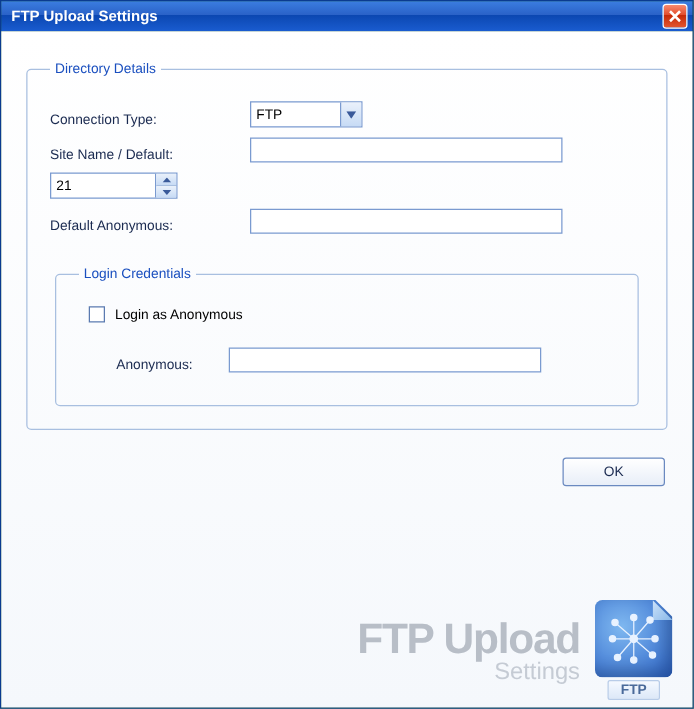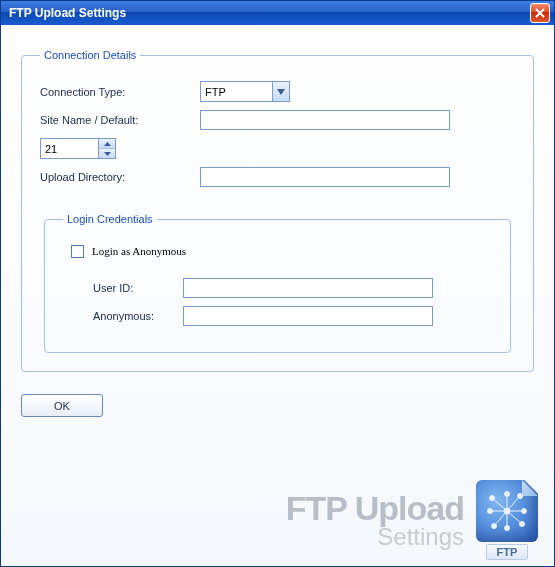--- a/index.html
+++ b/index.html
@@ -51,21 +51,21 @@
     padding: 20px 18px 18px 18px;
     background: transparent;
   }
   fieldset.group > legend {
     color: #1a4fbf;
     padding: 0 4px;
     font-size: 11px;
   }
   .row {
     display: flex;
-    align-items: center;
+    align-items: flex-end;
     margin-bottom: 8px;
   }
   .row label.lbl {
     width: 160px;
     color: #1a2a50;
   }
   .login-row label.lbl {
     width: 120px;
     padding-left: 30px;
   }
@@ -94,21 +94,21 @@
     position: absolute; right: 1px; top: 1px;
     width: 17px; height: 19px;
     background: linear-gradient(to bottom, #eaf1fb, #c7dbf5);
     border-left: 1px solid #7a9ad0;
     display: flex; align-items: center; justify-content: center;
     cursor: pointer;
   }
   .dd-btn svg { width: 8px; height: 6px; }
   .spinner-wrap {
     position: relative;
-    width: 76px; height: 21px;
+    width: 102px; height: 21px;
   }
   .spinner-wrap input {
     width: 100%; height: 100%;
     border: 1px solid #7a9ad0;
     padding: 1px 20px 1px 4px;
     font-family: inherit; font-size: 11px;
     background: #fff;
   }
   .spin-btns {
     position: absolute; right: 1px; top: 1px;
@@ -129,34 +129,33 @@
     border-radius: 4px;
     margin: 26px 4px 0 4px;
     padding: 16px 30px 18px 18px;
   }
   fieldset.login > legend {
     color: #1a4fbf;
     padding: 0 4px;
     font-size: 11px;
   }
   .chk-row {
-    display: flex; align-items: flex-start;
+    display: flex; align-items: flex-end;
     margin: 4px 0 20px 8px;
-    font-family: Liberation Serif, serif;
   }
   .chk {
     width: 13px; height: 13px;
     border: 1px solid #5a7ab0;
     background: #fff;
     margin-right: 8px;
     cursor: pointer;
   }
   .btn-row {
     display: flex;
-    justify-content: space-between;
+    justify-content: flex-end;
     gap: 10px;
     padding: 4px 2px 0 0;
   }
   .btn {
     width: 82px; height: 23px;
     border: 1px solid #6a89c0;
     border-radius: 3px;
     background: linear-gradient(to bottom, #ffffff, #e8eef8);
     font-family: inherit; font-size: 11px;
     cursor: pointer;
@@ -173,21 +172,21 @@
     text-align: right;
     line-height: 1;
   }
   .footer-text .line1 {
     font-size: 34px;
     color: #b8bec7;
     font-weight: bold;
     letter-spacing: -1px;
   }
   .footer-text .line2 {
-    font-size: 24px;
+    font-size: 19px;
     color: #c5cbd4;
     font-weight: normal;
     letter-spacing: 0px;
   }
   .footer-icon {
     width: 70px; height: 80px;
     position: relative;
   }
   .footer-icon .page {
     width: 62px; height: 62px;
@@ -233,21 +232,21 @@
     <div class="close-btn">
       <svg viewBox="0 0 10 10">
           <path d="M1 1 L9 9 M9 1 L1 9" stroke="#fff" stroke-width="2" fill="none"></path>
         </svg>
     </div>
   </div>
 
   <div class="content">
 
     <fieldset class="group">
-      <legend>Connection Details</legend>
+      <legend>Directory Details</legend>
 
       <div class="row">
         <label class="lbl">Connection Type:</label>
         <div class="select-wrap">
           <input type="text" readonly="" value="FTP" style="">
           <div class="dd-btn">
             <svg viewBox="0 0 8 6">
                 <path d="M0 0 L8 0 L4 6 Z" fill="#3a5a9a"></path>
               </svg>
           </div>
@@ -271,36 +270,32 @@
             <div>
                 <svg viewBox="0 0 7 4">
                   <path d="M0 0 L7 0 L3.5 4 Z" fill="#3a5a9a"></path>
                 </svg>
               </div>
           </div>
         </div>
       </div>
 
       <div class="row">
-        <label class="lbl">Upload Directory:</label>
+        <label class="lbl">Default Anonymous:</label>
         <input class="txt wide" type="text" value="" style="">
       </div>
 
       <fieldset class="login">
         <legend>Login Credentials</legend>
 
         <div class="chk-row">
           <div class="chk"></div>
           <span>Login as Anonymous</span>
         </div>
 
-        <div class="row login-row">
-          <label class="lbl">User ID:</label>
-          <input class="txt wide" type="text" value="" style="">
-        </div>
 
         <div class="row login-row">
           <label class="lbl">Anonymous:</label>
           <input class="txt wide" type="password" value="" style="">
         </div>
       </fieldset>
 
     </fieldset>
 
     <div class="btn-row">

